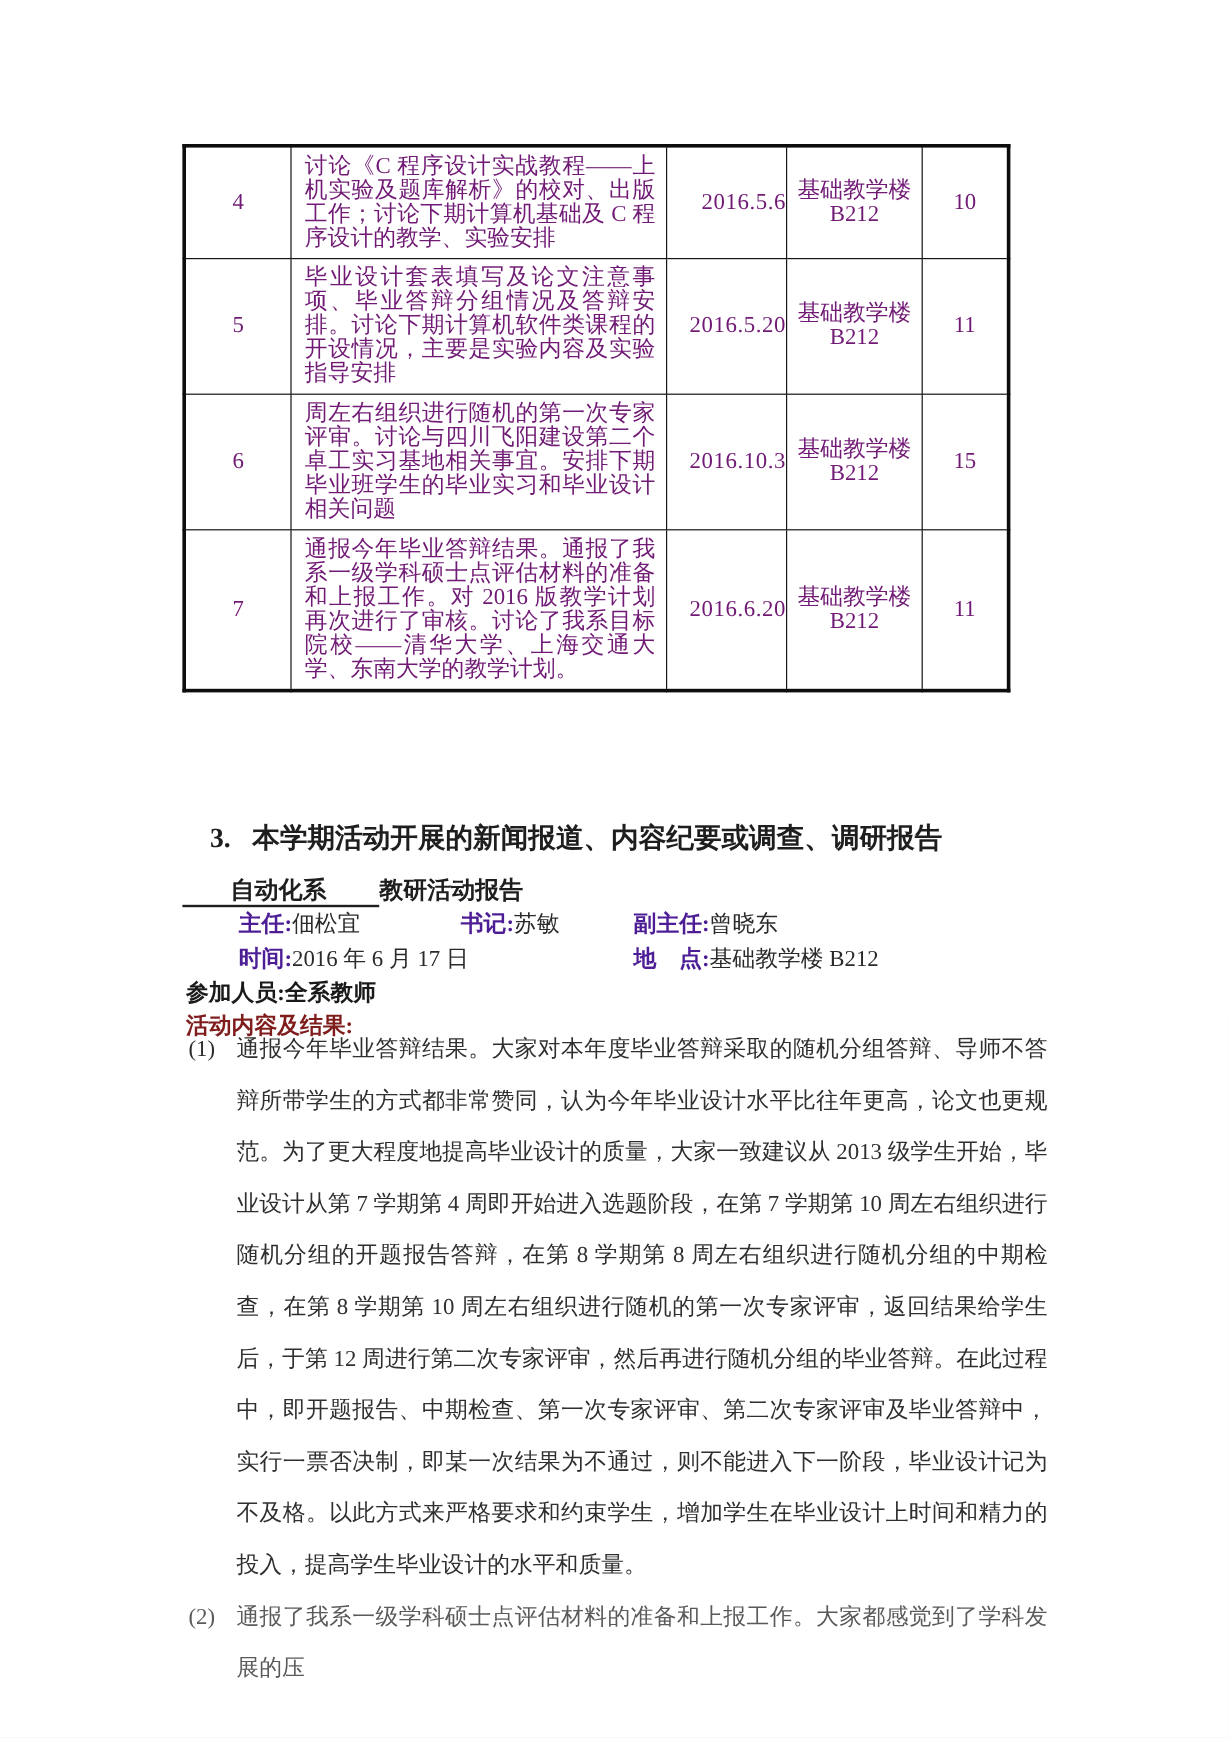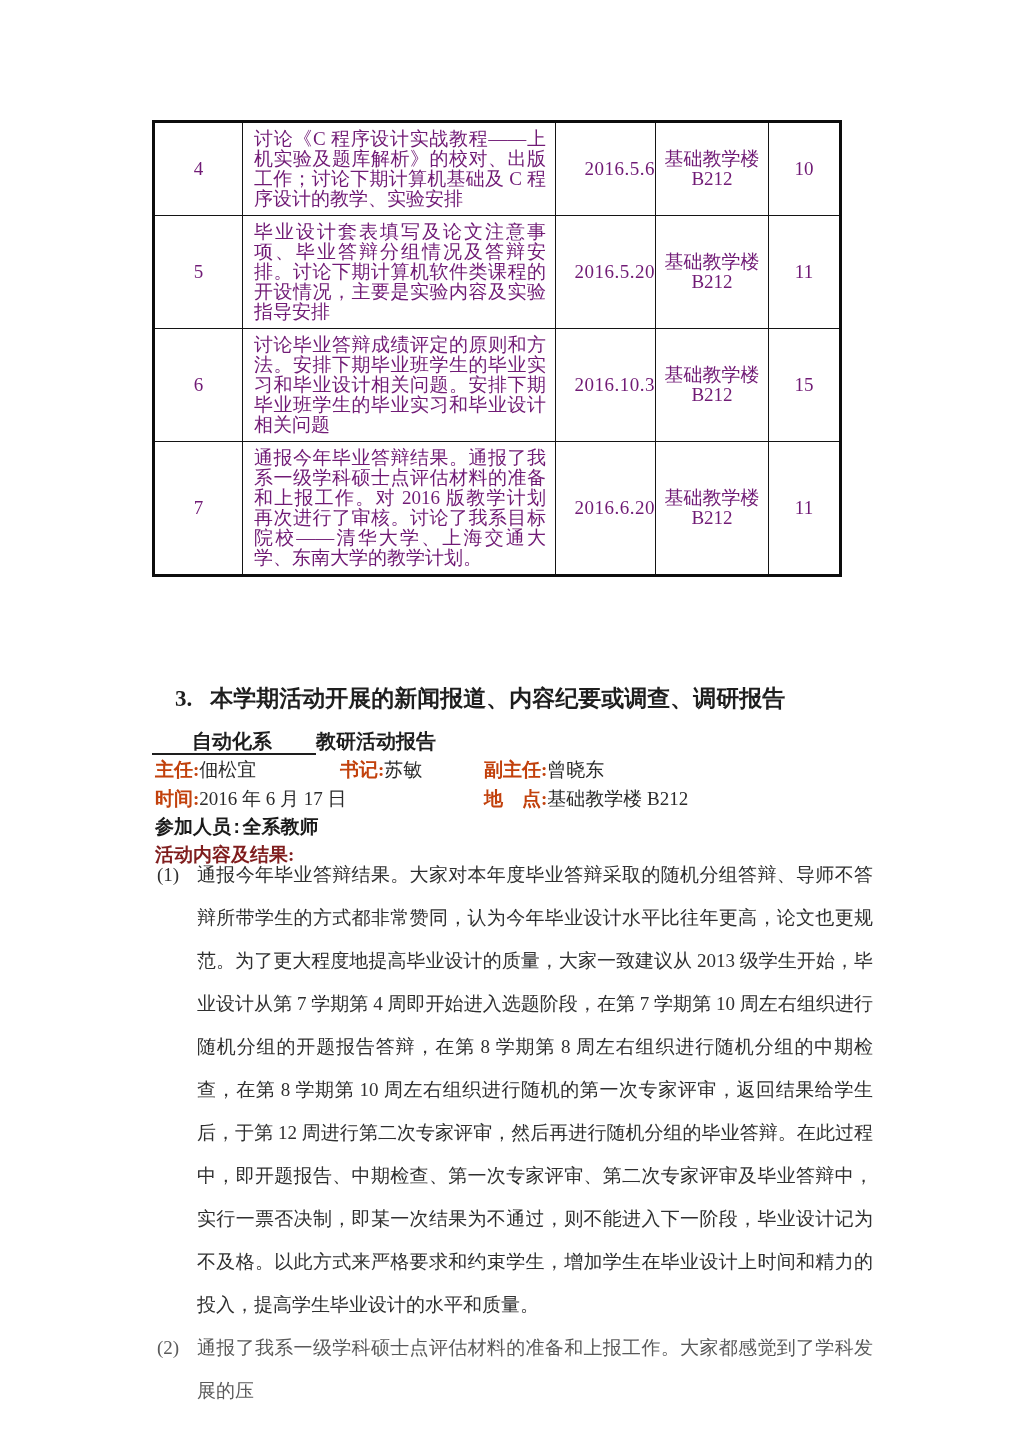--- a/index.html
+++ b/index.html
@@ -48,27 +48,27 @@
     position: absolute; left: 152px; top: 728px; width: 718px;
     font-size: 20px; font-weight: bold; color: #1e1e1e;
   }
   .subtitle .ul {
     border-bottom: 2px solid #1e1e1e;
     padding: 0 44px 1px 40px;
   }
 
   
   .fld { position: absolute; font-size: 19px; white-space: nowrap; color: #2a2a2a; }
-  .fld b { color: #c2410c; }
+  .fld b { color: #4c1d95; margin-left: 44px; }
   .f-director  { left: 155px; top: 757px; }
   .f-secretary { left: 340px; top: 757px; }
   .f-deputy    { left: 484px; top: 757px; }
   .f-time      { left: 155px; top: 786px; }
   .f-place     { left: 484px; top: 786px; }
-  .f-part      { left: 155px; top: 814px; font-weight: bold; color: #1a1a1a; font-family: Liberation Mono, monospace; }
+  .f-part      { left: 155px; top: 814px; font-weight: bold; color: #1a1a1a; }
   .f-content   { left: 155px; top: 842px; font-weight: bold; color: #7f1d1d; }
 
   
   .items { position: absolute; left: 157px; top: 853px; width: 716px; }
   .item {
     display: grid; grid-template-columns: 40px 1fr;
     font-size: 19px; line-height: 43px;
     color: #2f2f2f;
   }
   .item .marker { text-align: left; }
@@ -97,21 +97,21 @@
       </tr>
       <tr>
         <td class="c-no">5</td>
         <td class="c-text">毕业设计套表填写及论文注意事项、毕业答辩分组情况及答辩安排。讨论下期计算机软件类课程的开设情况，主要是实验内容及实验指导安排</td>
         <td class="c-date">2016.5.20</td>
         <td class="c-loc">基础教学楼 B212</td>
         <td class="c-cnt">11</td>
       </tr>
       <tr>
         <td class="c-no">6</td>
-        <td class="c-text">讨论毕业答辩成绩评定的原则和方法。安排下期毕业班学生的毕业实习和毕业设计相关问题。安排下期毕业班学生的毕业实习和毕业设计相关问题</td>
+        <td class="c-text">周左右组织进行随机的第一次专家评审。讨论与四川飞阳建设第二个卓工实习基地相关事宜。安排下期毕业班学生的毕业实习和毕业设计相关问题</td>
         <td class="c-date">2016.10.3</td>
         <td class="c-loc">基础教学楼 B212</td>
         <td class="c-cnt">15</td>
       </tr>
       <tr>
         <td class="c-no">7</td>
         <td class="c-text">通报今年毕业答辩结果。通报了我系一级学科硕士点评估材料的准备和上报工作。对 2016 版教学计划再次进行了审核。讨论了我系目标院校——清华大学、上海交通大学、东南大学的教学计划。</td>
         <td class="c-date">2016.6.20</td>
         <td class="c-loc">基础教学楼 B212</td>
         <td class="c-cnt">11</td>

